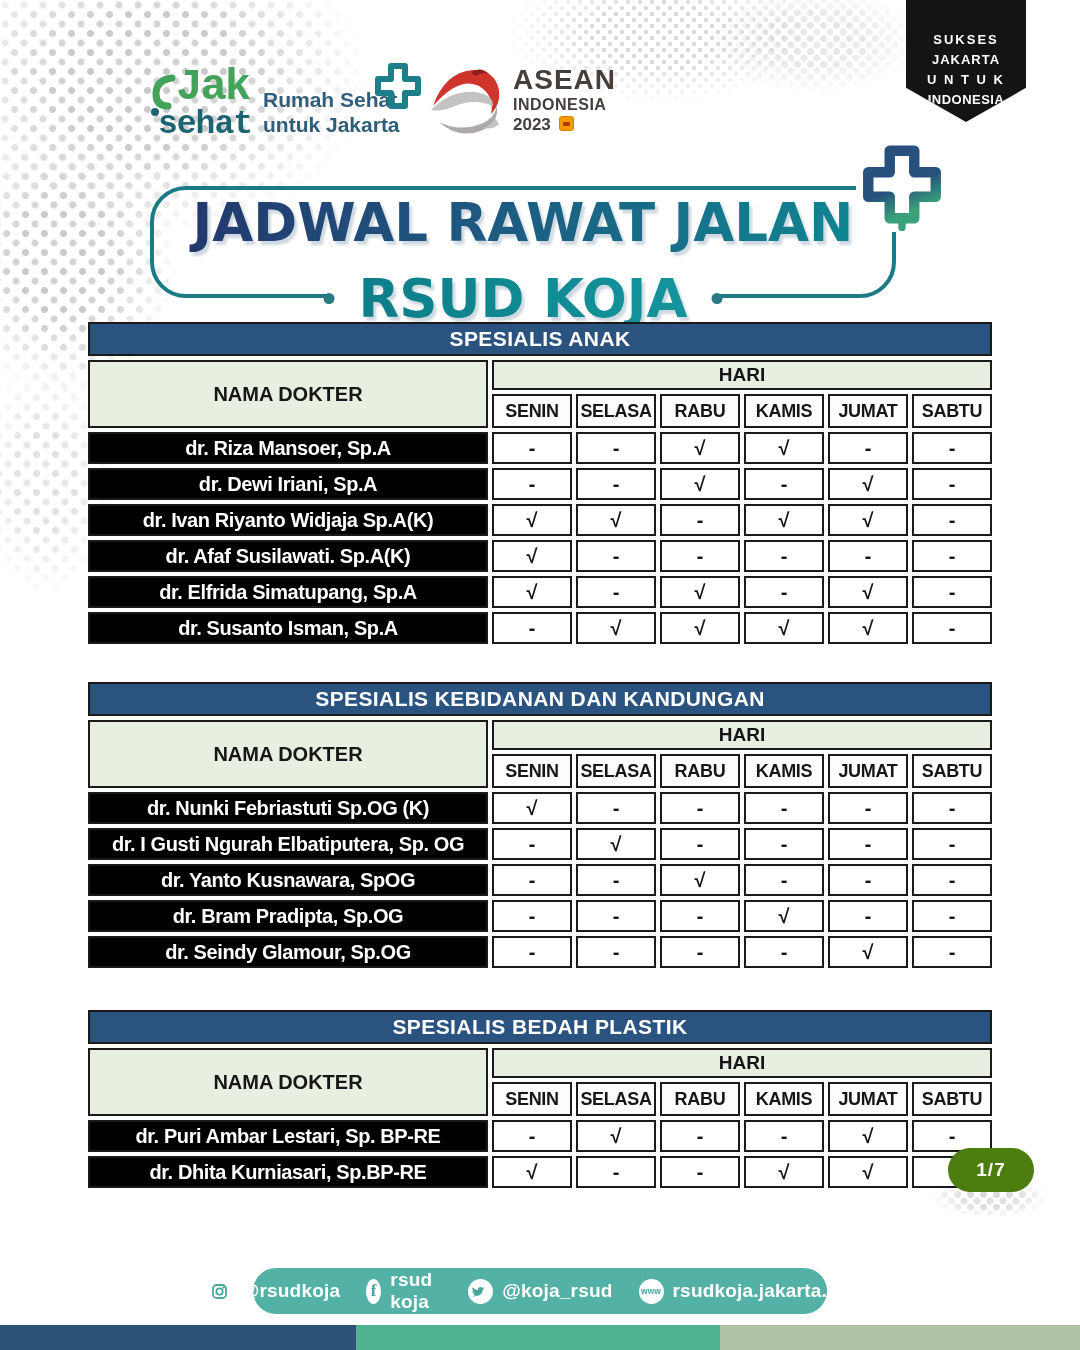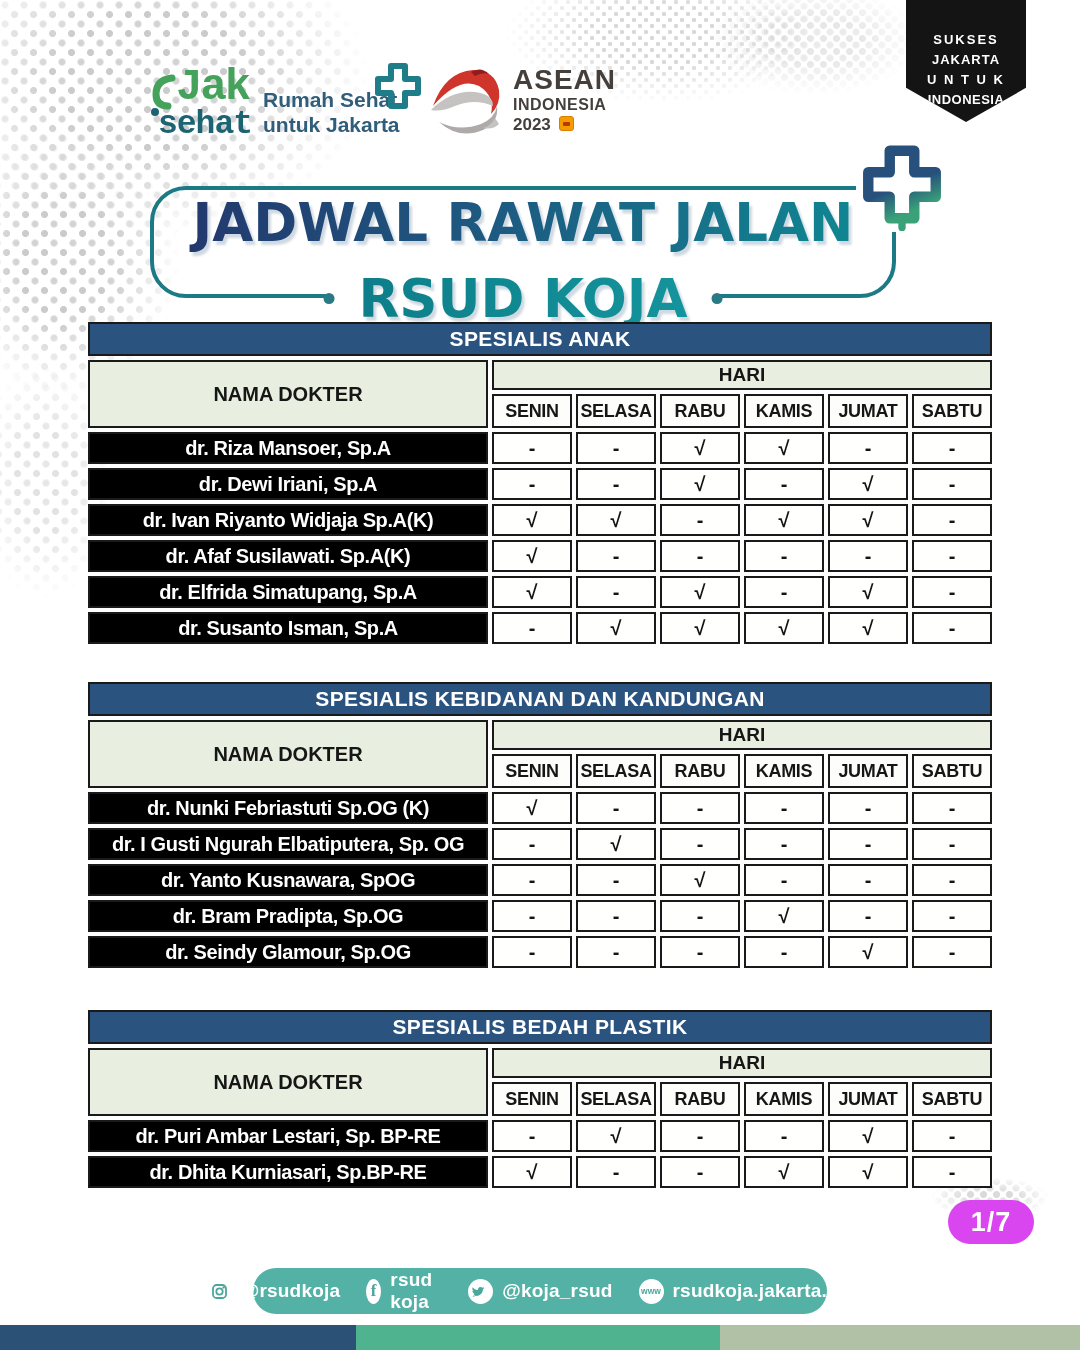--- a/index.html
+++ b/index.html
@@ -85,22 +85,22 @@
   tr.t-bar td { background:#2b5380; color:#fff; font-weight:bold; font-size:21px;
                 letter-spacing:.4px; height:34px; }
   td.hdr { background:#e9efe0; color:#161616; font-weight:bold; }
   td.nama { font-size:20px; }
   td.hari { font-size:19px; height:30px; }
   td.day  { background:#fdfdfb; color:#161616; font-weight:bold; font-size:18px; height:34px; letter-spacing:-.3px;margin-left:20px; }
   td.name { background:#000000; color:#fff; font-weight:bold; font-size:20px; height:32px; letter-spacing:-.4px; }
   td.mark { background:#fffffe; color:#141414; font-weight:bold; font-size:20px; height:32px; }
 
   
-  .page-badge { position:absolute; left:948px; top:1200px; width:86px; height:44px; border-radius:22px;
-                background:#d946ef; color:#fff; font-weight:bold; font-size:27px;
+  .page-badge { position:absolute; left:948px; top:1148px; width:86px; height:44px; border-radius:22px;
+                background:#4d7c0f; color:#fff; font-weight:bold; font-size:19px;
                 display:flex; align-items:center; justify-content:center; letter-spacing:1px; }
   .social { position:absolute; left:253px; top:1268px; width:574px; height:46px; border-radius:23px;
             background:#54b1a6; display:flex; align-items:center; justify-content:center; gap:13px; }
   .social .item { display:flex; align-items:center; gap:9px; color:#fff; font-size:19px; font-weight:bold; letter-spacing:.2px; }
   .social .sep { width:2.5px; height:26px; background:#fff; border-radius:2px; opacity:.95; }
   .circ-ic { width:25px; height:25px; border-radius:50%; background:#fff; color:#4aa79c;
              display:flex; align-items:center; justify-content:center; font-weight:bold; }
   .stripe { position:absolute; bottom:0; height:25px; }
   .stripe-blue { left:0; width:356px; background:#2b5176; }
   .stripe-green { left:356px; width:364px; background:#4fb390; }

